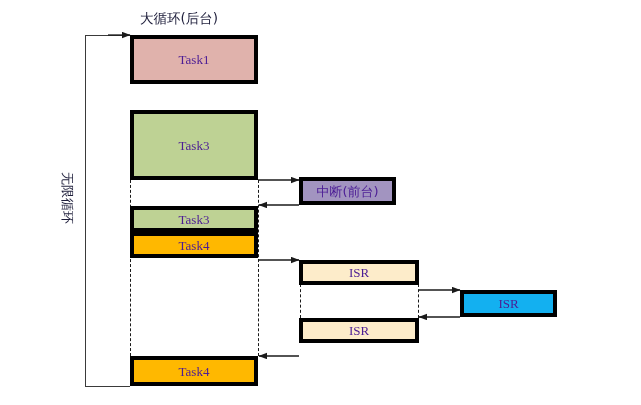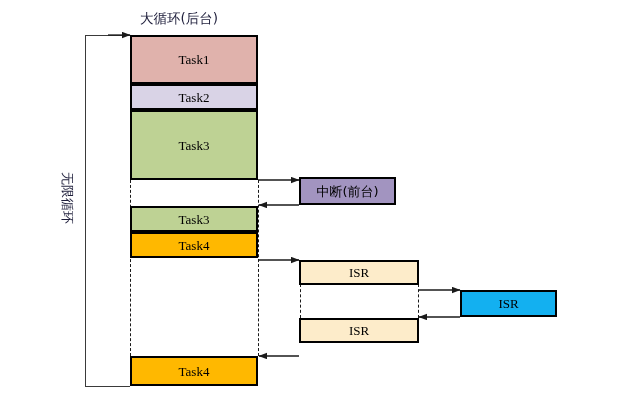--- a/index.html
+++ b/index.html
@@ -11,25 +11,25 @@
     position: relative;
     width: 641px;
     height: 405px;
     background: #ffffff;
     overflow: hidden;
     font-family: "Liberation Serif", "DejaVu Serif", serif;
   }
   .box {
     position: absolute;
     box-sizing: border-box;
-    border: 2px solid #000000;
+    border: 4px solid #000000;
     display: flex;
     align-items: center;
     justify-content: center;
-    color: #000000;
+    color: #4c1d95;
     font-size: 13px;
     line-height: 1;
     white-space: nowrap;
   }
   .cn {
     font-family: "DejaVu Sans", "Liberation Sans", sans-serif;
     font-size: 13px;
   }
   .label {
     position: absolute;
@@ -87,21 +87,20 @@
   <div class="vline" style="left:85px; top:35px; height:351px;"></div>
   <div class="hline" style="left:85px; top:386px; width:45px;"></div>
 
   <div class="dashv" style="left:130px; top:180px; height:176px;"></div>
   <div class="dashv" style="left:258px; top:180px; height:176px;"></div>
   <div class="dashv" style="left:300px; top:284px; height:34px;"></div>
   <div class="dashv" style="left:418px; top:284px; height:34px;"></div>
 
   <div class="box" style="left:130px; top:35px; width:128px; height:49px; background:#e0b2ac;">Task1</div>
 
-  <div class="box" style="left:130px; top:84px; width:128px; height:26px; background:#d9d3e6;">Task2</div>
 
   <div class="box" style="left:130px; top:110px; width:128px; height:70px; background:#bed294;">Task3</div>
 
   <div class="box" style="left:130px; top:206px; width:128px; height:26px; background:#bed294;">Task3</div>
 
   <div class="box" style="left:130px; top:232px; width:128px; height:26px; background:#ffb800;">Task4</div>
 
   <div class="box" style="left:130px; top:356px; width:128px; height:30px; background:#ffb800;">Task4</div>
 
   <div class="box cn" style="left:299px; top:177px; width:97px; height:28px; background:#a294c0;">中断(前台)</div>

